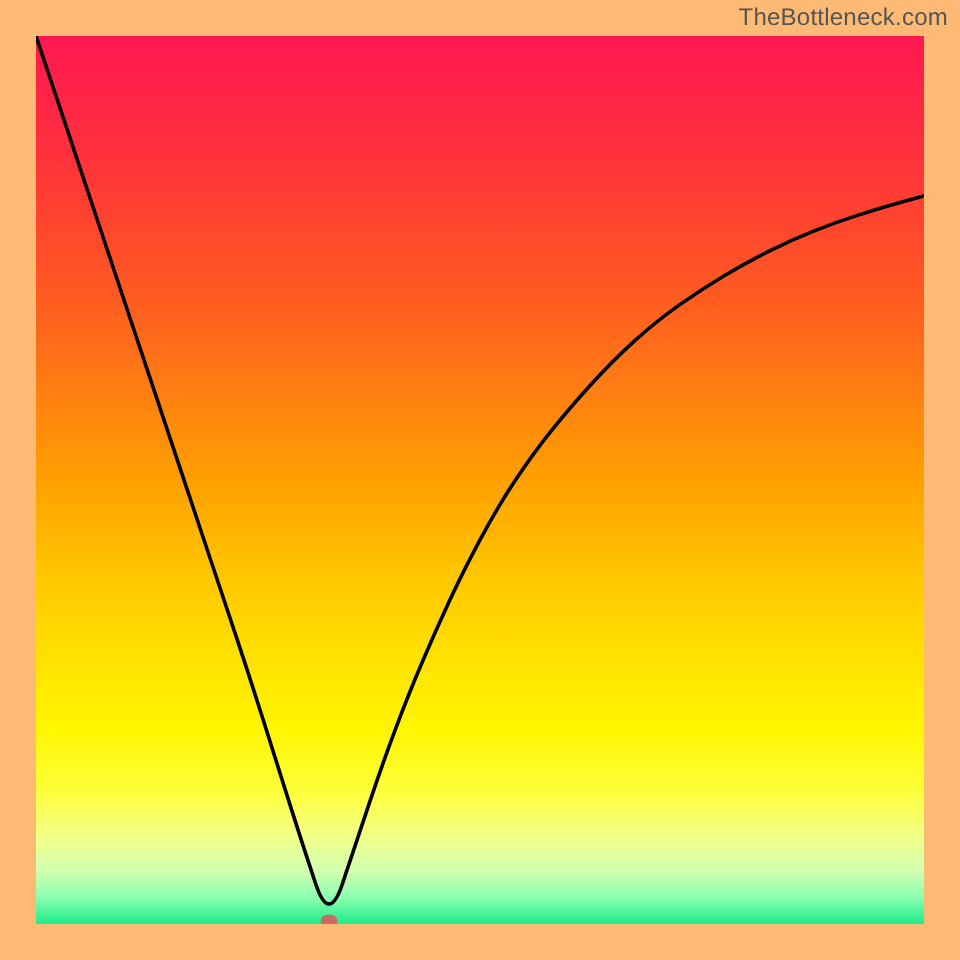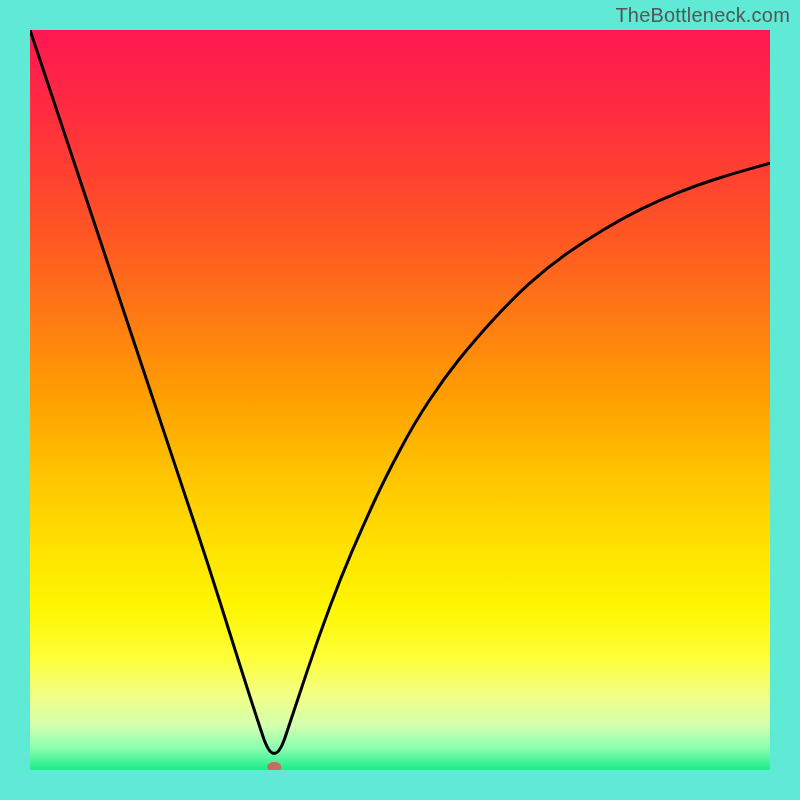--- a/index.html
+++ b/index.html
@@ -8,21 +8,21 @@
     width: 800px;
     height: 800px;
     overflow: hidden;
     background: #000;
     font-family: Arial, Helvetica, sans-serif;
   }
   .frame {
     position: relative;
     width: 800px;
     height: 800px;
-    background: #5eead4;
+    background: #fdba74;
   }
   .watermark {
     position: absolute;
     top: 4px;
     right: 10px;
     color: #555;
     font-size: 20px;
     font-weight: 500;
     letter-spacing: 0.2px;
     user-select: none;

